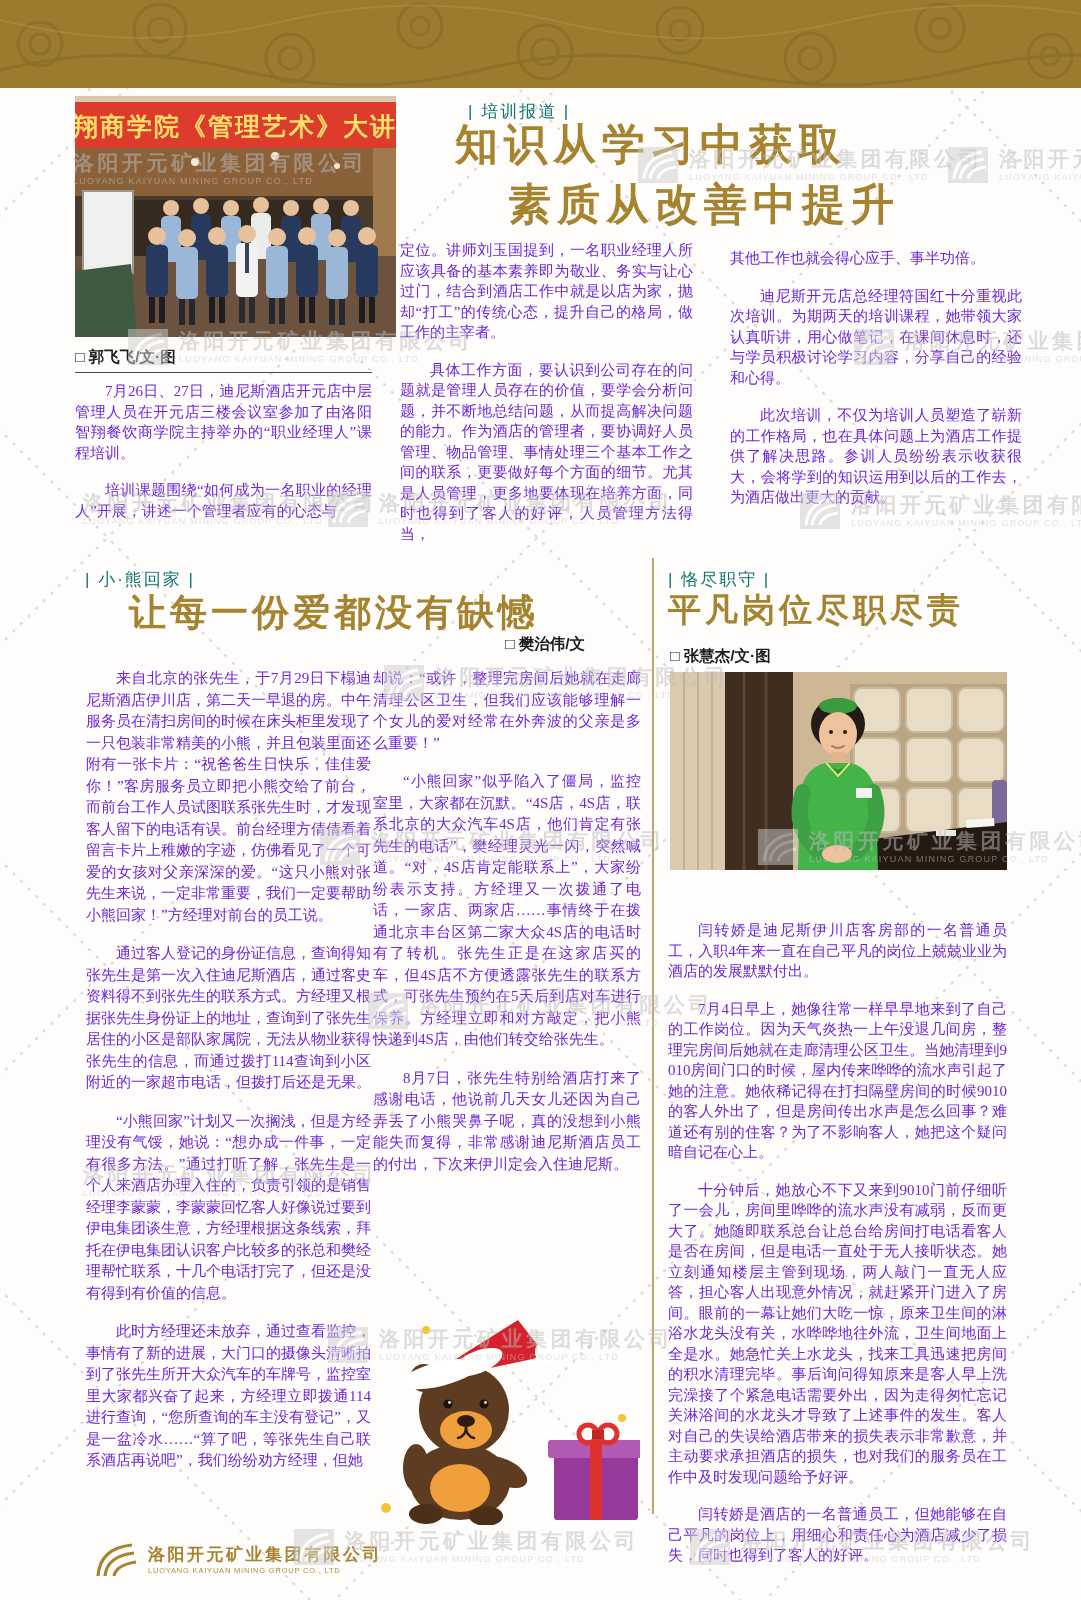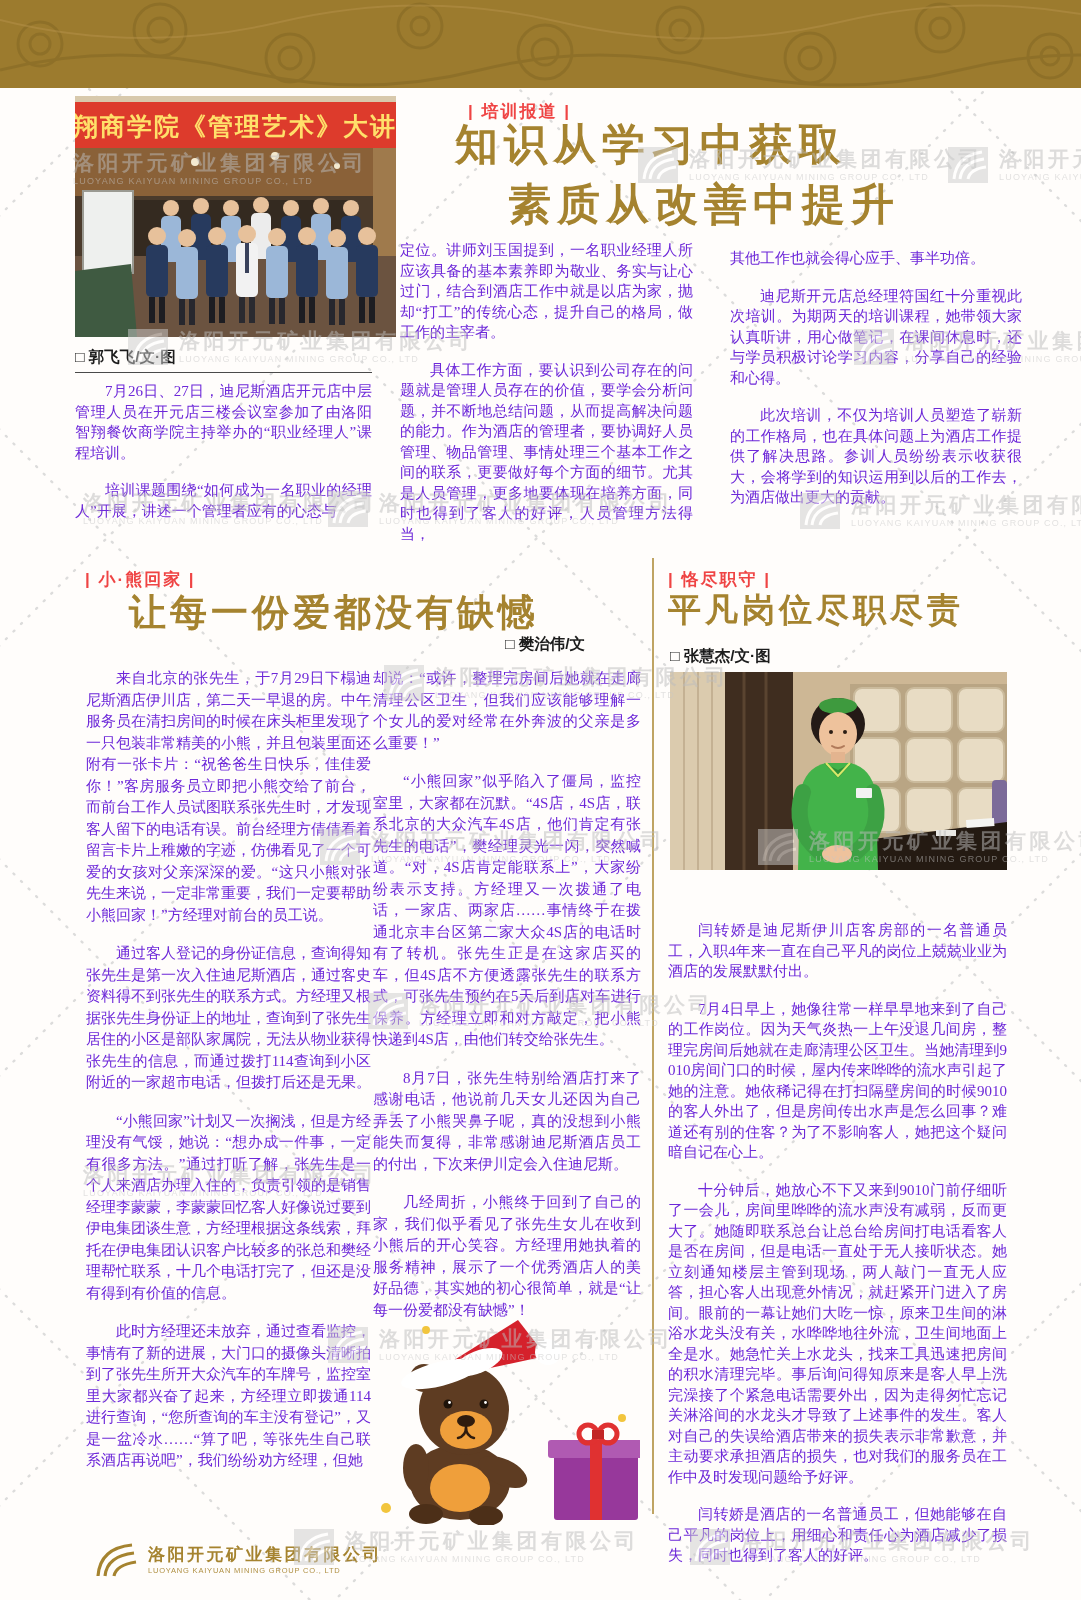--- a/index.html
+++ b/index.html
@@ -9,21 +9,21 @@
   .dots{position:absolute;left:0;top:0;z-index:1;pointer-events:none;}
   
   .topband{position:absolute;left:0;top:0;width:1081px;height:88px;background:#9c7b2e;z-index:4;overflow:hidden;}
   
   .wm{position:absolute;display:flex;align-items:center;gap:9px;z-index:6;opacity:.5;pointer-events:none;}
   .wm-cn{font-family:"Liberation Sans","DejaVu Sans",sans-serif;font-weight:600;font-size:21px;
          color:#bdbdbd;letter-spacing:3.5px;white-space:nowrap;line-height:1;}
   .wm-en{font-family:"Liberation Sans","DejaVu Sans",sans-serif;font-size:9px;color:#c7c7c7;
          letter-spacing:1.2px;white-space:nowrap;margin-top:3px;}
   
-  .tag{position:absolute;z-index:5;color:#ef4444;font-weight:bold;font-size:17px;letter-spacing:2px;
+  .tag{position:absolute;z-index:5;color:#0f766e;font-weight:normal;font-size:17px;letter-spacing:2px;
        font-family:"Liberation Sans","DejaVu Sans",sans-serif;}
   .bigtitle{position:absolute;z-index:5;color:#a5832f;font-weight:bold;white-space:nowrap;}
   .byline{position:absolute;z-index:5;color:#1c1c1c;font-weight:bold;font-size:15.5px;
           font-family:"Liberation Sans","DejaVu Sans",sans-serif;}
   .rule{position:absolute;z-index:5;background:#4a4a4a;height:1px;}
   
   .col{position:absolute;z-index:5;color:#6d28d9;text-align:justify;word-break:break-all;}
   .col p{margin:0 0 17px 0;text-indent:2em;}
   .col p.cont{text-indent:0;}
   .t-col{font-size:15px;line-height:20.5px;}
@@ -221,21 +221,20 @@
   <div class="col b-col" style="left:86px;top:668px;width:285px;">
     <p>来自北京的张先生，于7月29日下榻迪尼斯酒店伊川店，第二天一早退的房。中午服务员在清扫房间的时候在床头柜里发现了一只包装非常精美的小熊，并且包装里面还附有一张卡片：“祝爸爸生日快乐，佳佳爱你！”客房服务员立即把小熊交给了前台，而前台工作人员试图联系张先生时，才发现客人留下的电话有误。前台经理方倩倩看着留言卡片上稚嫩的字迹，仿佛看见了一个可爱的女孩对父亲深深的爱。“这只小熊对张先生来说，一定非常重要，我们一定要帮助小熊回家！”方经理对前台的员工说。</p>
     <p>通过客人登记的身份证信息，查询得知张先生是第一次入住迪尼斯酒店，通过客史资料得不到张先生的联系方式。方经理又根据张先生身份证上的地址，查询到了张先生居住的小区是部队家属院，无法从物业获得张先生的信息，而通过拨打114查询到小区附近的一家超市电话，但拨打后还是无果。</p>
     <p>“小熊回家”计划又一次搁浅，但是方经理没有气馁，她说：“想办成一件事，一定有很多方法。”通过打听了解，张先生是一个人来酒店办理入住的，负责引领的是销售经理李蒙蒙，李蒙蒙回忆客人好像说过要到伊电集团谈生意，方经理根据这条线索，拜托在伊电集团认识客户比较多的张总和樊经理帮忙联系，十几个电话打完了，但还是没有得到有价值的信息。</p>
     <p>此时方经理还未放弃，通过查看监控，事情有了新的进展，大门口的摄像头清晰拍到了张先生所开大众汽车的车牌号，监控室里大家都兴奋了起来，方经理立即拨通114进行查询，“您所查询的车主没有登记”，又是一盆冷水……“算了吧，等张先生自己联系酒店再说吧”，我们纷纷劝方经理，但她</p>
   </div>
   <div class="col b-col" style="left:373px;top:668px;width:268px;">
     <p class="cont">却说：“或许，整理完房间后她就在走廊清理公区卫生，但我们应该能够理解一个女儿的爱对经常在外奔波的父亲是多么重要！”</p>
     <p>“小熊回家”似乎陷入了僵局，监控室里，大家都在沉默。“4S店，4S店，联系北京的大众汽车4S店，他们肯定有张先生的电话”，樊经理灵光一闪，突然喊道。“对，4S店肯定能联系上”，大家纷纷表示支持。方经理又一次拨通了电话，一家店、两家店……事情终于在拨通北京丰台区第二家大众4S店的电话时有了转机。张先生正是在这家店买的车，但4S店不方便透露张先生的联系方式，可张先生预约在5天后到店对车进行保养。方经理立即和对方敲定，把小熊快递到4S店，由他们转交给张先生。</p>
     <p>8月7日，张先生特别给酒店打来了感谢电话，他说前几天女儿还因为自己弄丢了小熊哭鼻子呢，真的没想到小熊能失而复得，非常感谢迪尼斯酒店员工的付出，下次来伊川定会入住迪尼斯。</p>
-    <p>几经周折，小熊终于回到了自己的家，我们似乎看见了张先生女儿在收到小熊后的开心笑容。方经理用她执着的服务精神，展示了一个优秀酒店人的美好品德，其实她的初心很简单，就是“让每一份爱都没有缺憾”！</p>
   </div>
 
   <div class="photo" style="left:368px;top:1300px;z-index:5;">
     <svg width="272" height="225" viewBox="0 0 272 225">
       <circle cx="18" cy="208" r="5" fill="#f2c53d"></circle>
       <circle cx="254" cy="118" r="4" fill="#f2c53d"></circle>
       <circle cx="246" cy="214" r="6" fill="#f2c53d"></circle>
       <circle cx="58" cy="30" r="4" fill="#f2c53d"></circle>
       <ellipse cx="92" cy="182" rx="50" ry="38" fill="#5e3c22"></ellipse>
       <ellipse cx="92" cy="188" rx="30" ry="24" fill="#ef9f3b"></ellipse>

